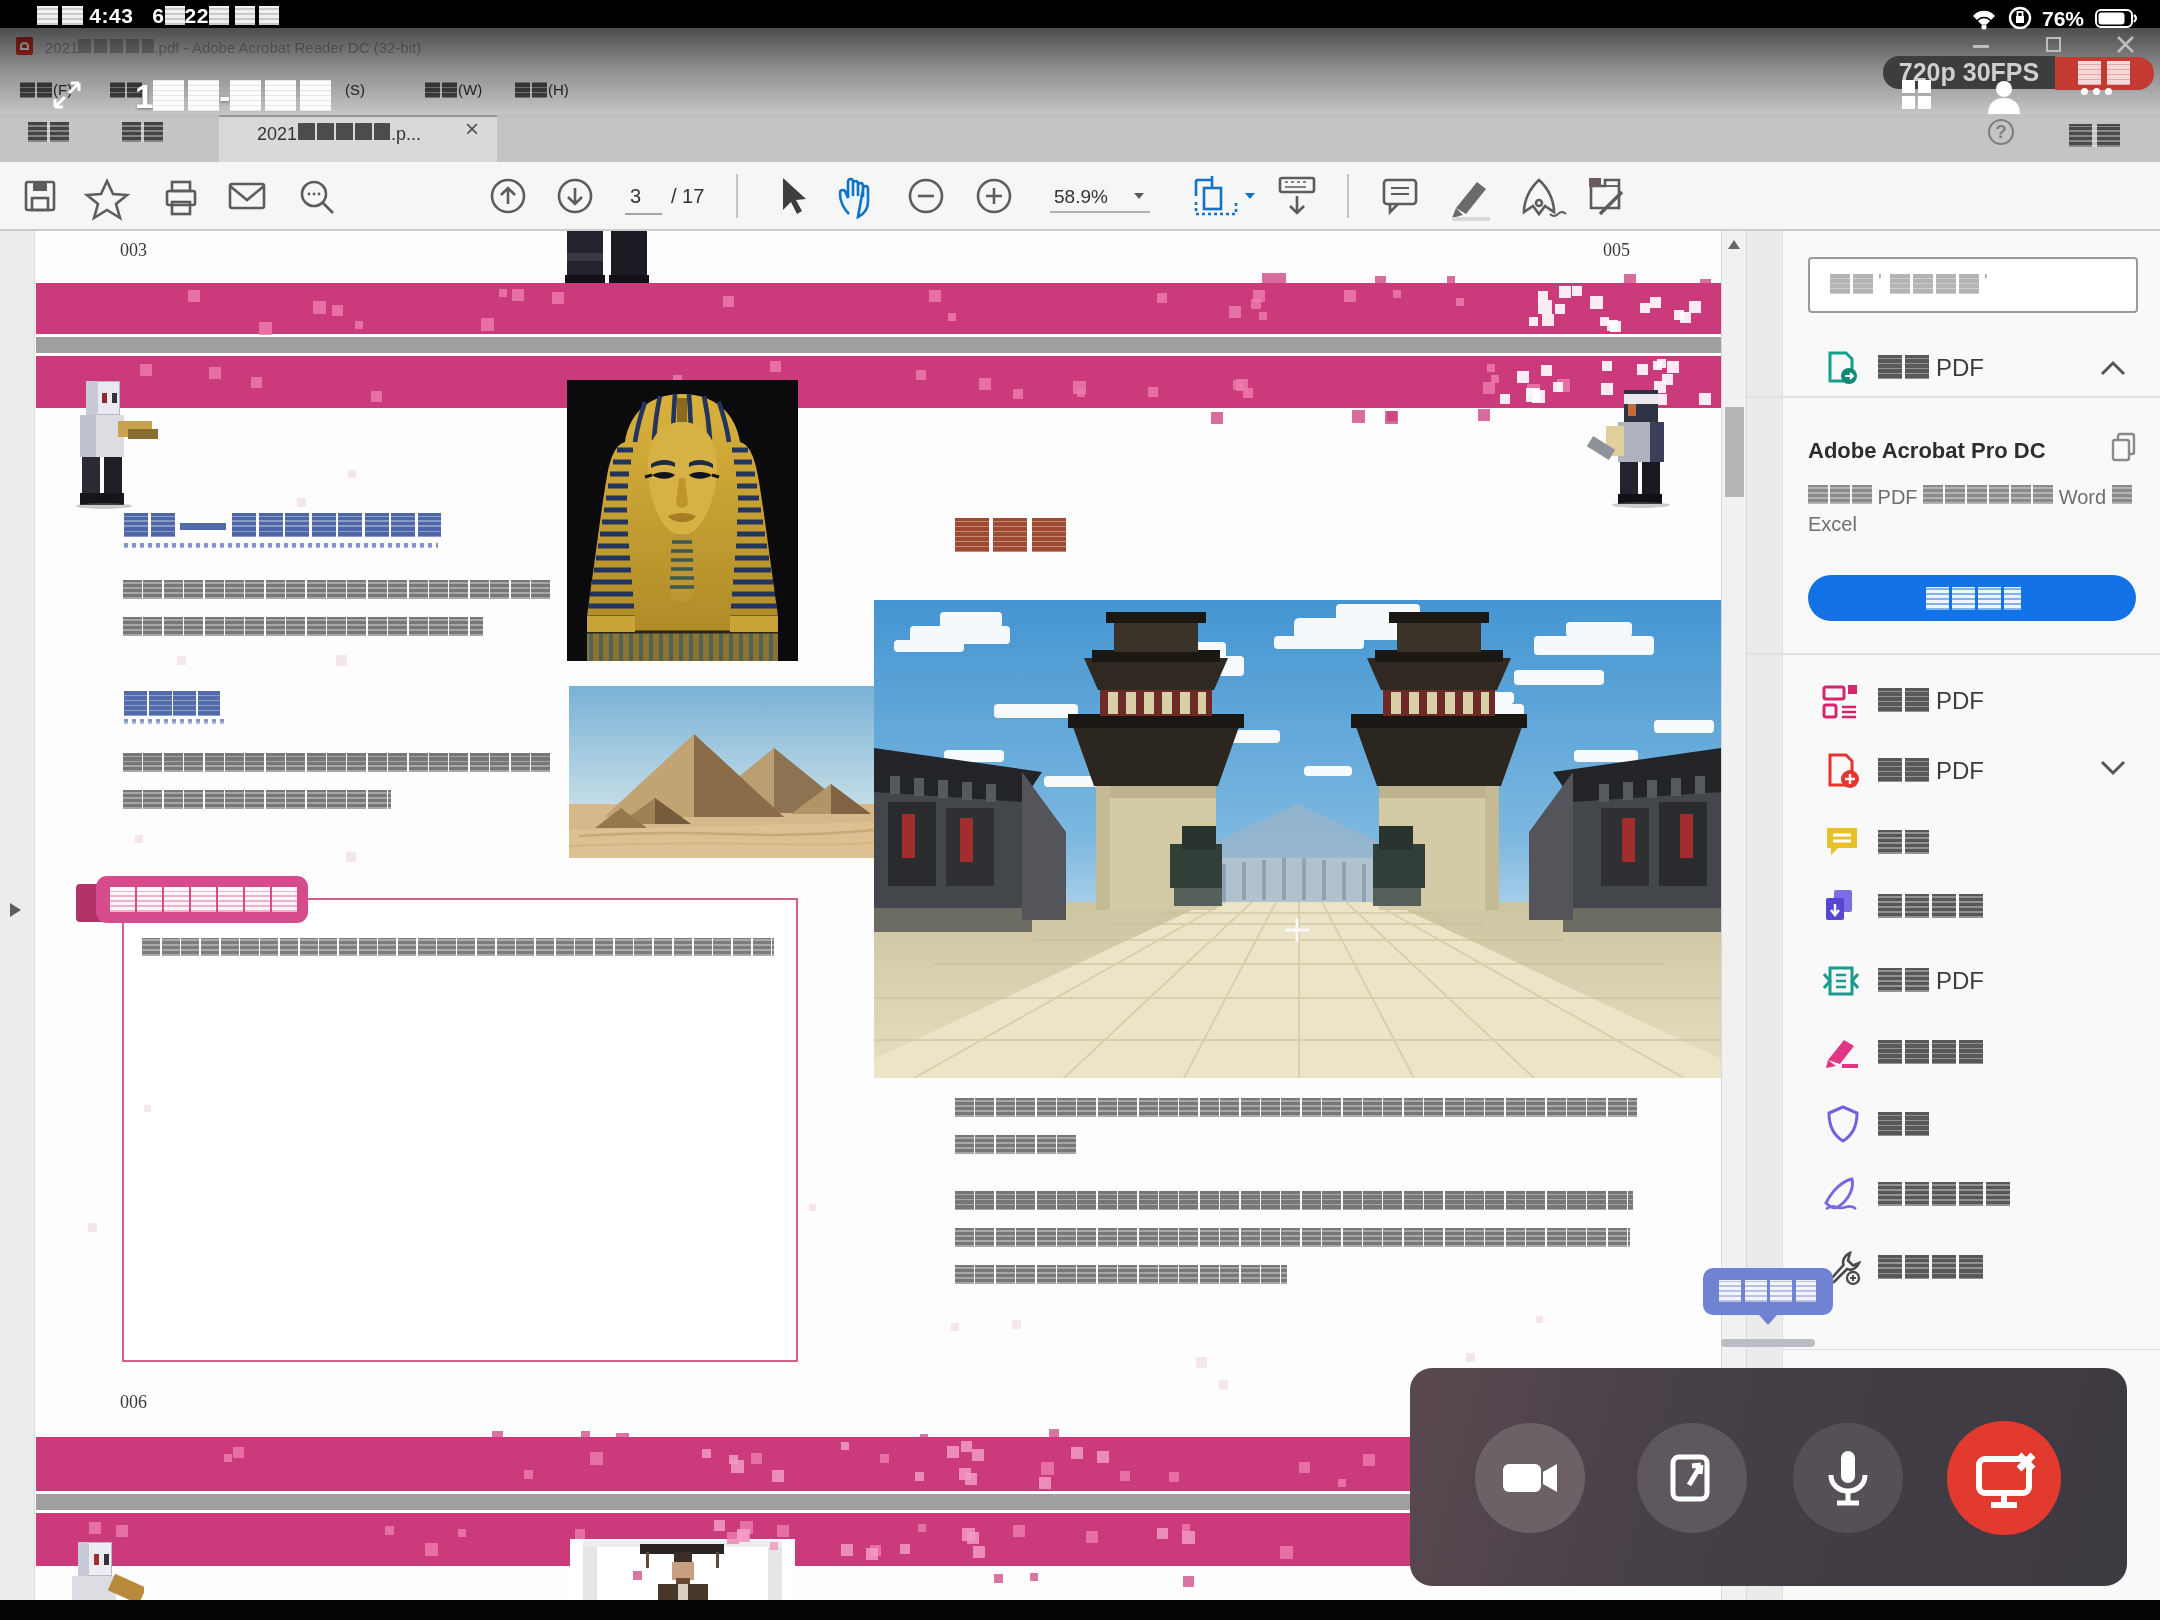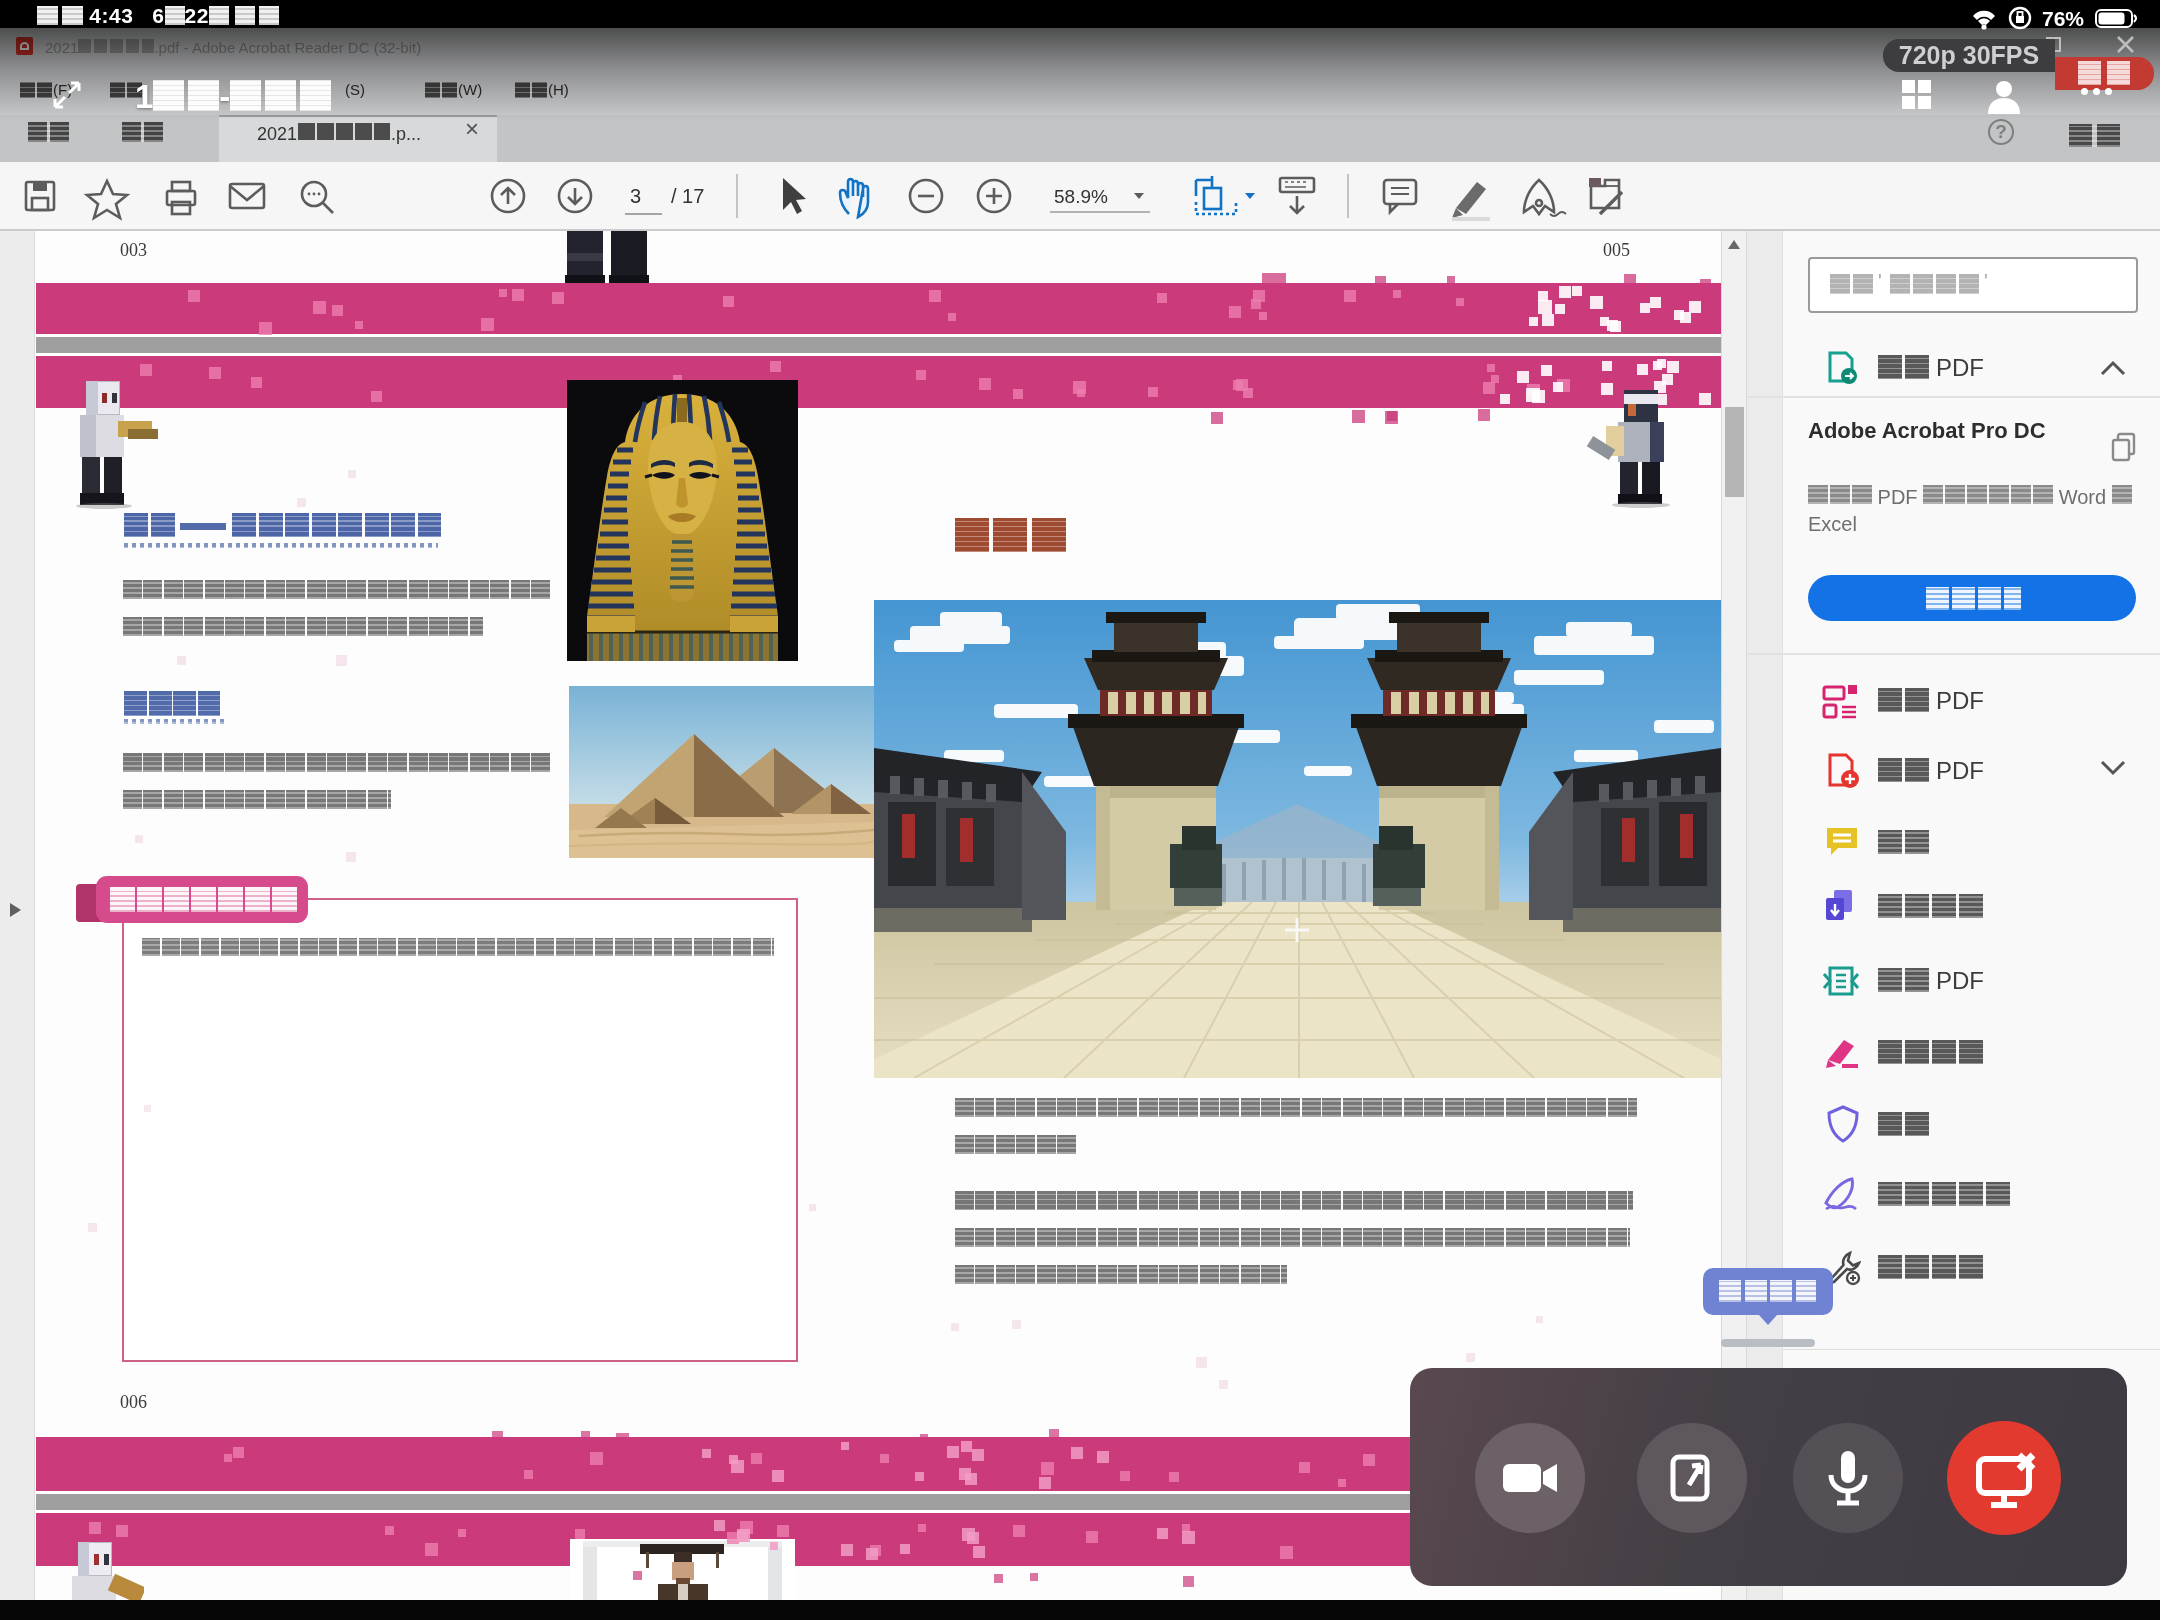--- a/index.html
+++ b/index.html
@@ -602,21 +602,21 @@
  <circle cx="25" cy="25" r="8" fill="#0d8a76"></circle>
  <path d="M21 25 L29 25 M26 22 L29 25 L26 28" stroke="#fff" stroke-width="2" fill="none"></path>
 </svg>
 <div class="ab fk" style="--c:rgba(60,60,60,.85);--s:24px;--t:27px;left:1878px;top:355px;width:51px;height:24px;"></div>
 <div class="ab" style="left:1936px;top:355px;color:#3c3c3c;font-size:24px;line-height:25px;">PDF</div>
 <svg class="ab" style="left:2100px;top:360px;" width="26" height="16" viewBox="0 0 26 16">
       <path d="M2 14 L13 3 L24 14" stroke="#555" stroke-width="3" fill="none"></path>
     </svg>
 <div class="ab" style="left:1747px;top:396px;width:413px;height:2px;background:#e2e2e2;"></div>
 
-<div class="ab" style="left:1808px;top:418px;color:#2d2d2d;font-size:22px;font-weight:bold;">Adobe Acrobat Pro DC</div>
+<div class="ab" style="left:1808px;top:438px;color:#2d2d2d;font-size:22px;font-weight:bold;">Adobe Acrobat Pro DC</div>
 <svg class="ab" style="left:2108px;top:430px;" width="32" height="32" viewBox="0 0 32 32">
  <rect x="10" y="4" width="16" height="20" rx="2" fill="none" stroke="#8a8a8a" stroke-width="2.4"></rect>
  <rect x="5" y="10" width="16" height="20" rx="2" fill="#f9f9fa" stroke="#8a8a8a" stroke-width="2.4"></rect>
 </svg>
 <div class="ab" style="left:1808px;top:484px;color:#6e6e6e;font-size:20px;line-height:27px;">
  <span class="fk" style="position:static;display:inline-block;width:64px;height:19px;--c:rgba(110,110,110,.8);--s:20px;--t:22px;"></span> PDF <span class="fk" style="position:static;display:inline-block;width:130px;height:19px;--c:rgba(110,110,110,.8);--s:20px;--t:22px;"></span> Word <span class="fk" style="position:static;display:inline-block;width:20px;height:19px;--c:rgba(110,110,110,.8);--s:20px;--t:22px;"></span><br>Excel
 </div>
 <div class="ab" style="left:1808px;top:575px;width:328px;height:46px;background:#1373e6;border-radius:23px;"></div>
 <div class="ab fk" style="--c:rgba(255,255,255,.93);--hl:rgba(19,115,230,.5);--s:23px;--t:26px;left:1926px;top:587px;width:95px;height:23px;"></div>
 <div class="ab" style="left:1747px;top:653px;width:413px;height:2px;background:#e2e2e2;"></div>
@@ -748,21 +748,21 @@
   <circle cx="52" cy="12" r="10"></circle>
  </g>
  <rect x="48" y="10" width="8" height="7" fill="#fff"></rect>
       <rect x="49.5" y="6" width="5" height="5" fill="none" stroke="#fff" stroke-width="1.8"></rect>
  <text x="74" y="20" font-size="21" fill="#fff" font-weight="bold">76%</text>
  <rect x="128" y="4" width="36" height="17" rx="5" fill="none" stroke="#fff" stroke-width="2"></rect>
  <rect x="130.5" y="6.5" width="26" height="12" rx="3" fill="#fff"></rect>
  <path d="M166 9 Q170 12 166 16" stroke="#fff" stroke-width="2.2" fill="none"></path>
 </svg>
 
-<div class="ab" style="left:1883px;top:39px;width:172px;height:33px;background:#3d3d3f;border-radius:16px 0 0 16px;color:#cfcfd1;font-weight:bold;font-size:25px;line-height:33px;text-align:center;">720p 30FPS</div>
+<div class="ab" style="left:1883px;top:56px;width:172px;height:33px;background:#3d3d3f;border-radius:16px 0 0 16px;color:#cfcfd1;font-weight:bold;font-size:25px;line-height:33px;text-align:center;">720p 30FPS</div>
 <div class="ab" style="left:2055px;top:57px;width:99px;height:33px;background:#c23a32;border-radius:0 16px 16px 0;"></div>
 <div class="ab fk" style="--c:rgba(248,226,226,.95);--hl:rgba(194,58,50,.32);--s:23px;--t:29px;left:2078px;top:61px;width:54px;height:24px;"></div>
 
 <div class="ab" style="left:1902px;top:80px;width:13px;height:13px;background:#fff;"></div>
 <div class="ab" style="left:1918px;top:80px;width:13px;height:13px;background:#fff;"></div>
 <div class="ab" style="left:1902px;top:96px;width:13px;height:13px;background:#fff;"></div>
 <div class="ab" style="left:1918px;top:96px;width:13px;height:13px;background:#fff;"></div>
 <svg class="ab" style="left:1986px;top:80px;" width="36" height="34" viewBox="0 0 36 34">
  <circle cx="18" cy="9" r="8" fill="#fff"></circle>
       <path d="M2 34 C2 22 10 18 18 18 C26 18 34 22 34 34 Z" fill="#fff"></path>

